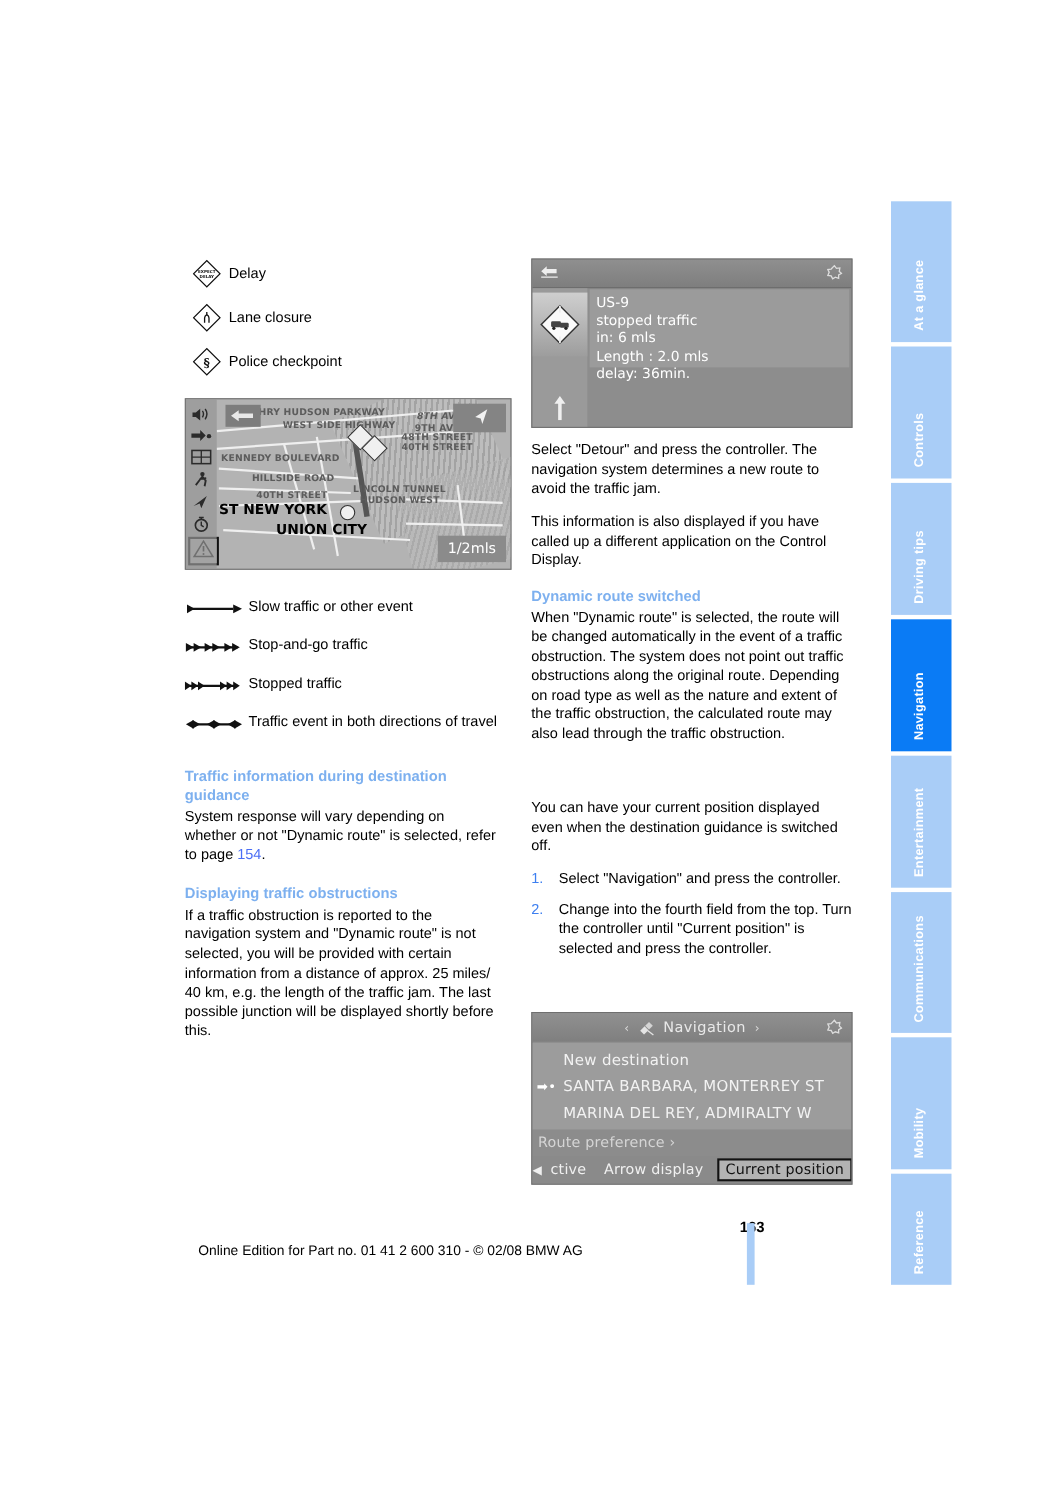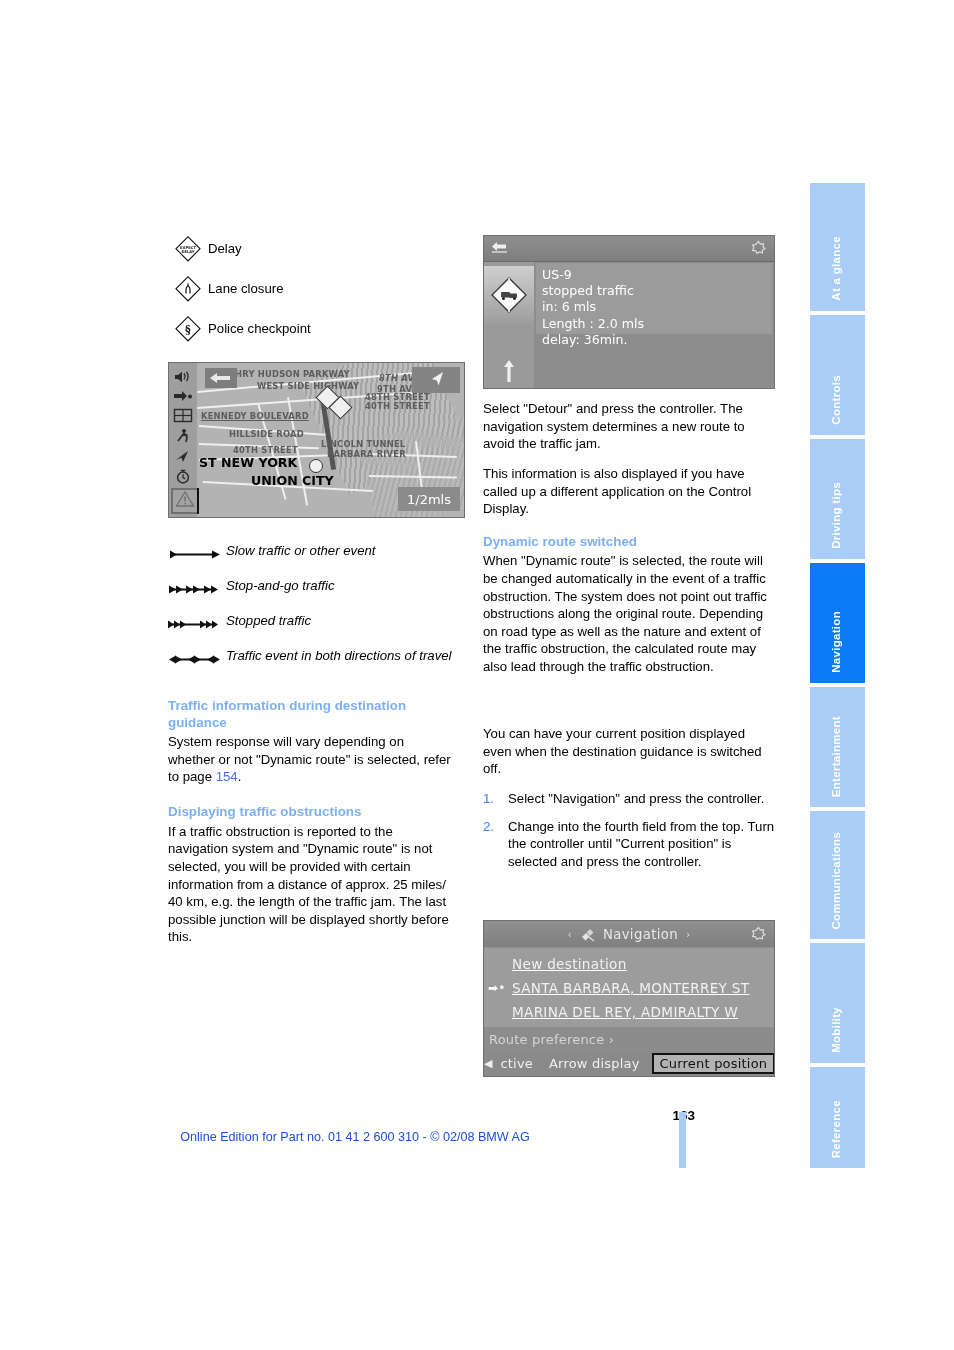--- a/index.html
+++ b/index.html
@@ -87,21 +87,21 @@
     justify-content: center;
     align-items: center;
   }
   .legend-row .legend-label {
     font-size: 13.2px;
     line-height: 1.33;
     color: #000;
   }
 
   
-  .arrow-row { display: flex; align-items: flex-start; margin-bottom: 13px; font-style: italic; }
+  .arrow-row { display: flex; align-items: flex-start; margin-bottom: 13px; }
   .arrow-row .glyph { width: 58px; flex: 0 0 58px; padding-top: 4px; }
   .arrow-row .legend-label { font-size: 13.2px; line-height: 1.33; }
 
   
   .idrive {
     position: relative;
     background: #8d8d8d;
     border: 1px solid #6f6f6f;
     font-family: "DejaVu Sans", sans-serif;
     color: #ffffff;
@@ -179,21 +179,20 @@
     font-size: 13.2px; color: #e8e8e8; letter-spacing: .4px;
   }
   #nav-screen .ns-caret { font-size: 11px; color: #d8d8d8; }
   #nav-screen .ns-sat { width:15px; height:14px; }
   #nav-screen .ns-gear { position:absolute; right:8px; top:5px; width:15px; height:15px; }
   #nav-screen .ns-list {
     position: absolute; left: 0; top: 27px; right: 0; height: 79px;
     background: #9c9c9c;
     padding-top: 4px;
     box-sizing: border-box;
-    text-decoration: underline;
   }
   #nav-screen .ns-item {
     font-size: 13.6px;
     line-height: 24px;
     color: #f2f2f2;
     padding-left: 28px;
     white-space: nowrap;
     letter-spacing: .3px;
   }
   #nav-screen .ns-item.dest { position: relative; }
@@ -335,21 +334,21 @@
     left: 0; top: 1108px; width: 810px;
   }
   #page-number {
     position: absolute; right: 115px; top: 0;
     font-size: 13.5px; font-weight: bold; color: #000;
   }
   #footer-text {
     position: absolute; left: 0; right: 100px; top: 22px;
     text-align: center;
     font-size: 12.6px;
-    color: #1d4ed8;
+    color: #000000;
   }
   #footer-bar {
     position: absolute;
     left: 679px; top: 1112px;
     width: 7px; height: 56px;
     background: #a9cdf7;
   }
 </style>
 </head>
 <body>
@@ -498,25 +497,25 @@
   <div class="map-diamond" style="left:150px;top:26px;"></div>
   <div class="map-diamond" style="left:163px;top:36px;"></div>
   <div class="map-diamond" style="left:140px;top:96px;width:12px;height:12px;border-radius:50%;transform:none;"></div>
 
   <span class="map-road" style="left:66px;top:6px;">HRY HUDSON PARKWAY</span>
   <span class="map-road" style="left:88px;top:18px;">WEST SIDE HIGHWAY</span>
   <span class="map-road" style="left:210px;top:10px;font-style:italic;">8TH AV</span>
   <span class="map-road" style="left:208px;top:21px;">9TH AVE</span>
   <span class="map-road" style="left:196px;top:29px;">48TH STREET</span>
   <span class="map-road" style="left:196px;top:38px;">40TH STREET</span>
-  <span class="map-road" style="left:32px;top:48px;text-decoration:underline;">KENNEDY BOULEVARD</span>
+  <span class="map-road" style="left:32px;top:48px;">KENNEDY BOULEVARD</span>
   <span class="map-road" style="left:60px;top:66px;">HILLSIDE ROAD</span>
   <span class="map-road" style="left:64px;top:82px;">40TH STREET</span>
   <span class="map-road" style="left:152px;top:76px;">LINCOLN TUNNEL</span>
-  <span class="map-road" style="left:158px;top:86px;">BARBARA RIVER</span>
+  <span class="map-road" style="left:158px;top:86px;">HUDSON WEST</span>
   <span class="map-city" style="left:30px;top:92px;">ST NEW YORK</span>
   <span class="map-city" style="left:82px;top:110px;">UNION CITY</span>
 </div>
 <div class="figcode" style="left:468px;top:452px;">&nbsp;</div>
 
 <div class="col-left" style="top:542px;">
   <div class="arrow-row">
     <span class="glyph">
       <svg width="54" height="11" viewBox="0 0 54 11">
         <line x1="6" y1="5.5" x2="44" y2="5.5" stroke="#111" stroke-width="2.1"></line>

